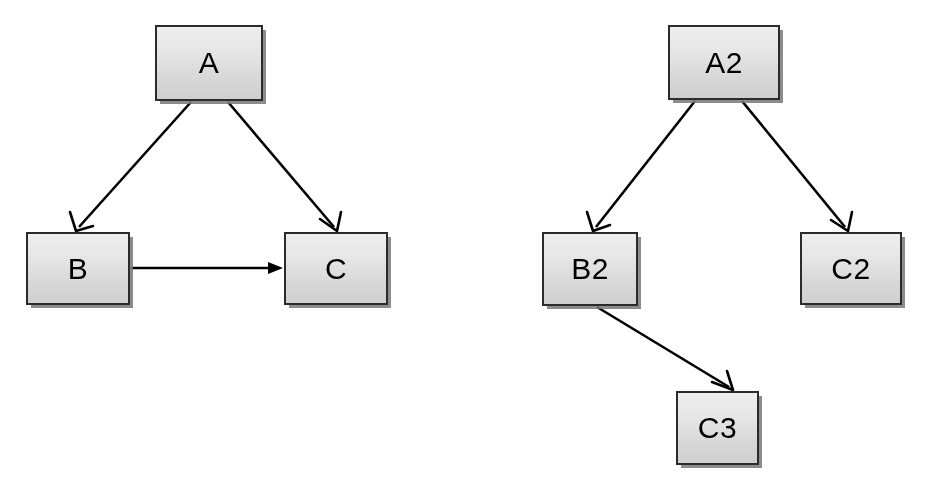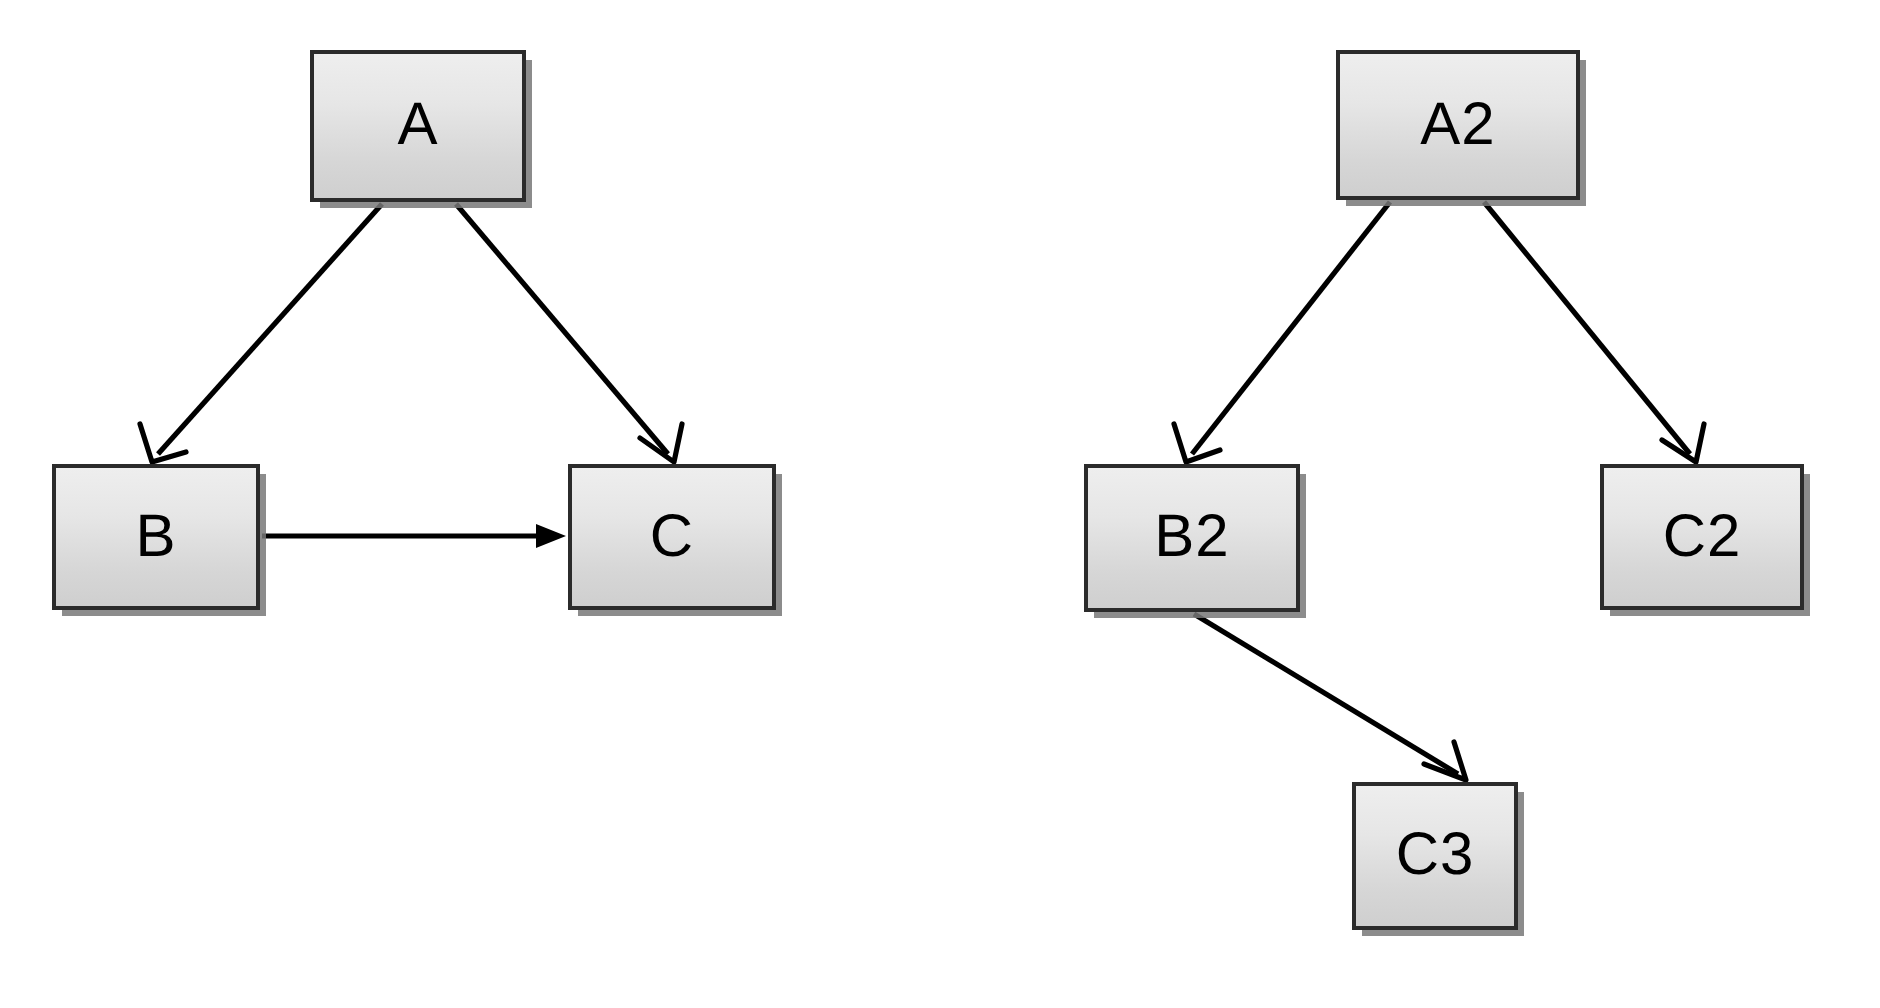--- a/index.html
+++ b/index.html
@@ -87,25 +87,25 @@
   </div>
 
   <div class="node" style="left:26px; top:232px; width:104px; height:73px;">
     <span class="node-label">B</span>
   </div>
 
   <div class="node" style="left:284px; top:232px; width:104px; height:73px;">
     <span class="node-label">C</span>
   </div>
 
-  <div class="node" style="left:668px; top:25px; width:122px; height:75px;">
+  <div class="node" style="left:668px; top:25px; width:112px; height:75px;">
     <span class="node-label">A2</span>
   </div>
 
-  <div class="node" style="left:542px; top:232px; width:108px; height:74px;">
+  <div class="node" style="left:542px; top:232px; width:96px; height:74px;">
     <span class="node-label">B2</span>
   </div>
 
   <div class="node" style="left:800px; top:232px; width:102px; height:73px;align-items:center;">
     <span class="node-label">C2</span>
   </div>
 
   <div class="node" style="left:676px; top:391px; width:83px; height:74px;">
     <span class="node-label">C3</span>
   </div>

